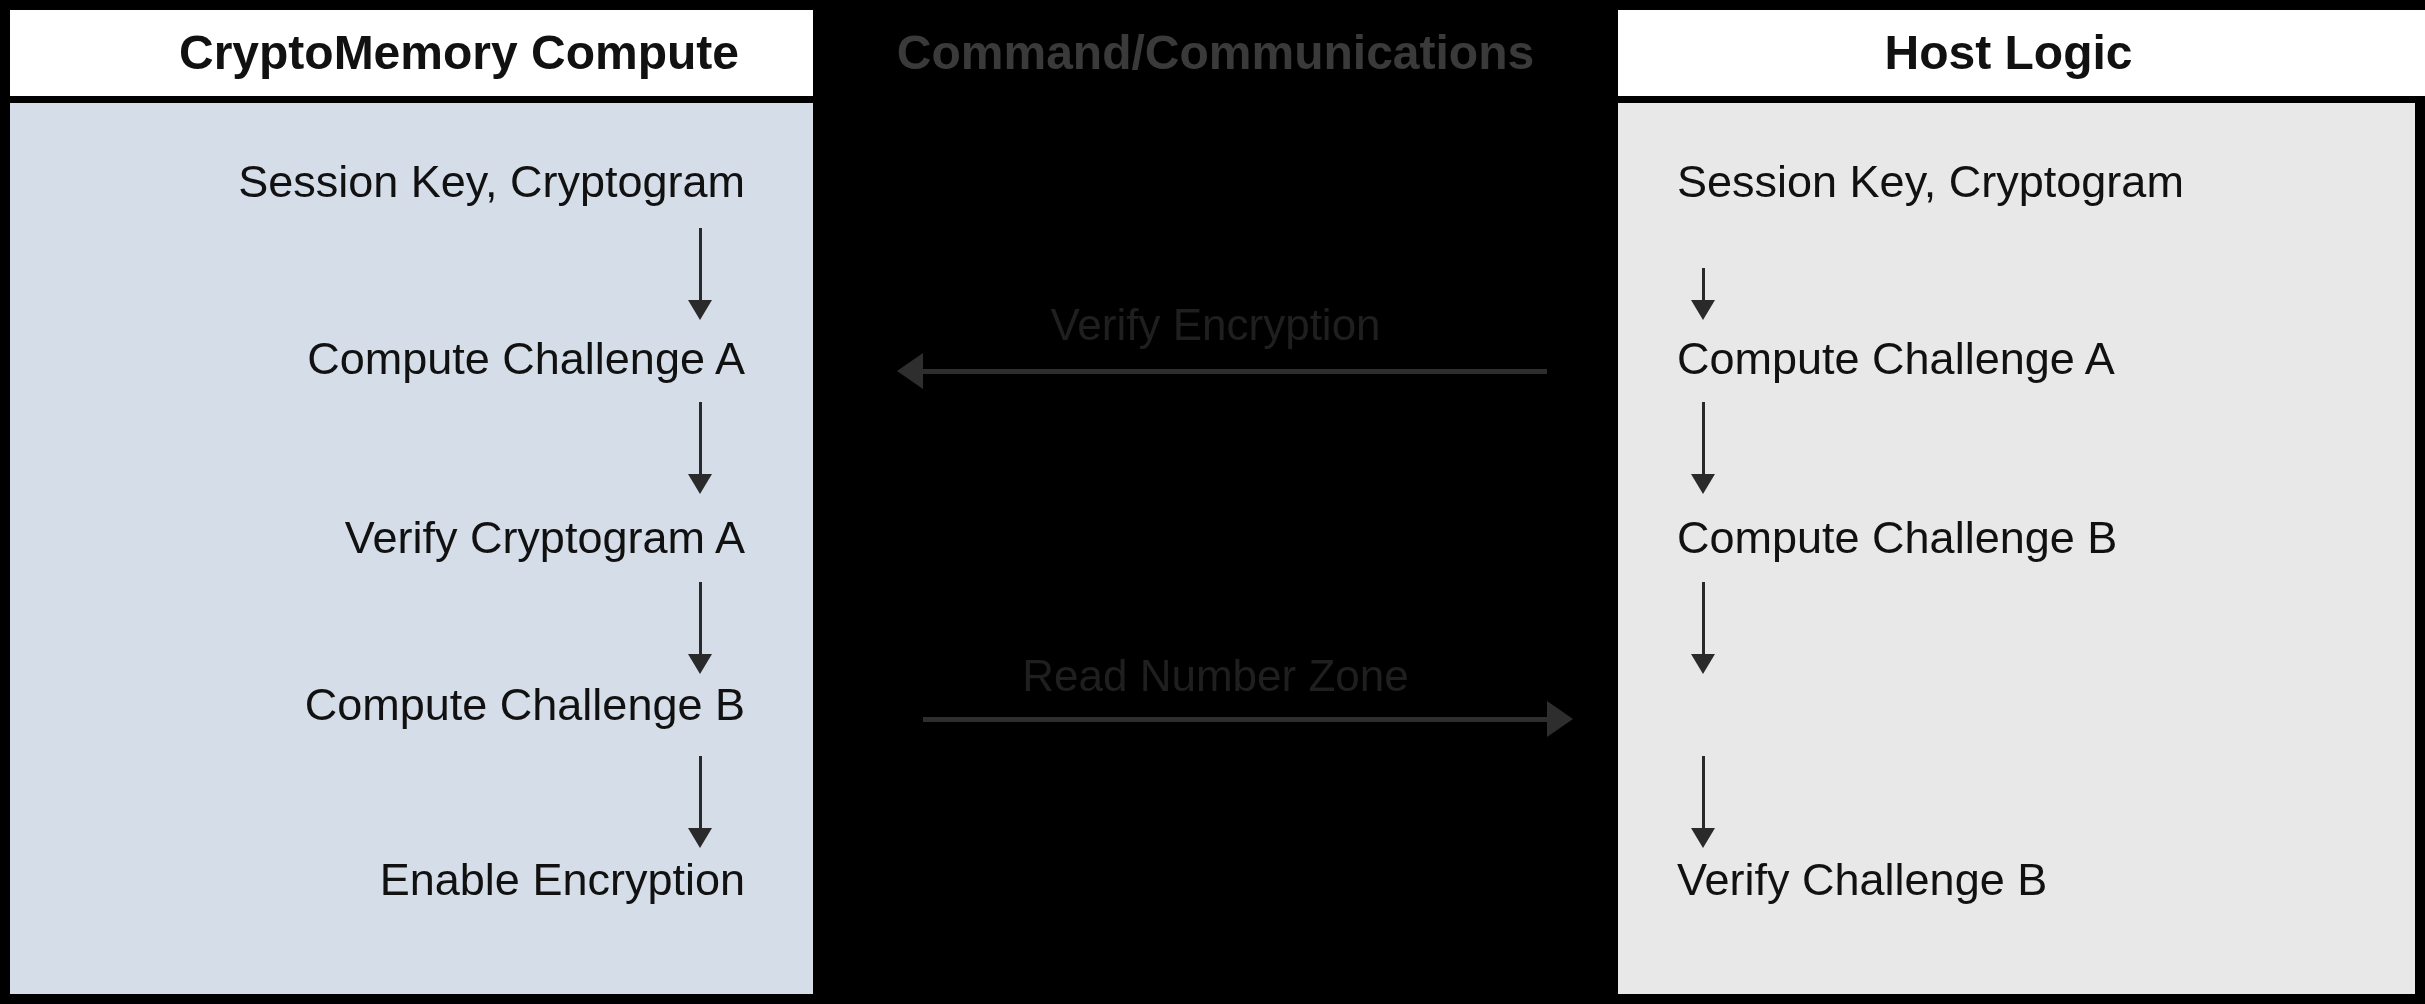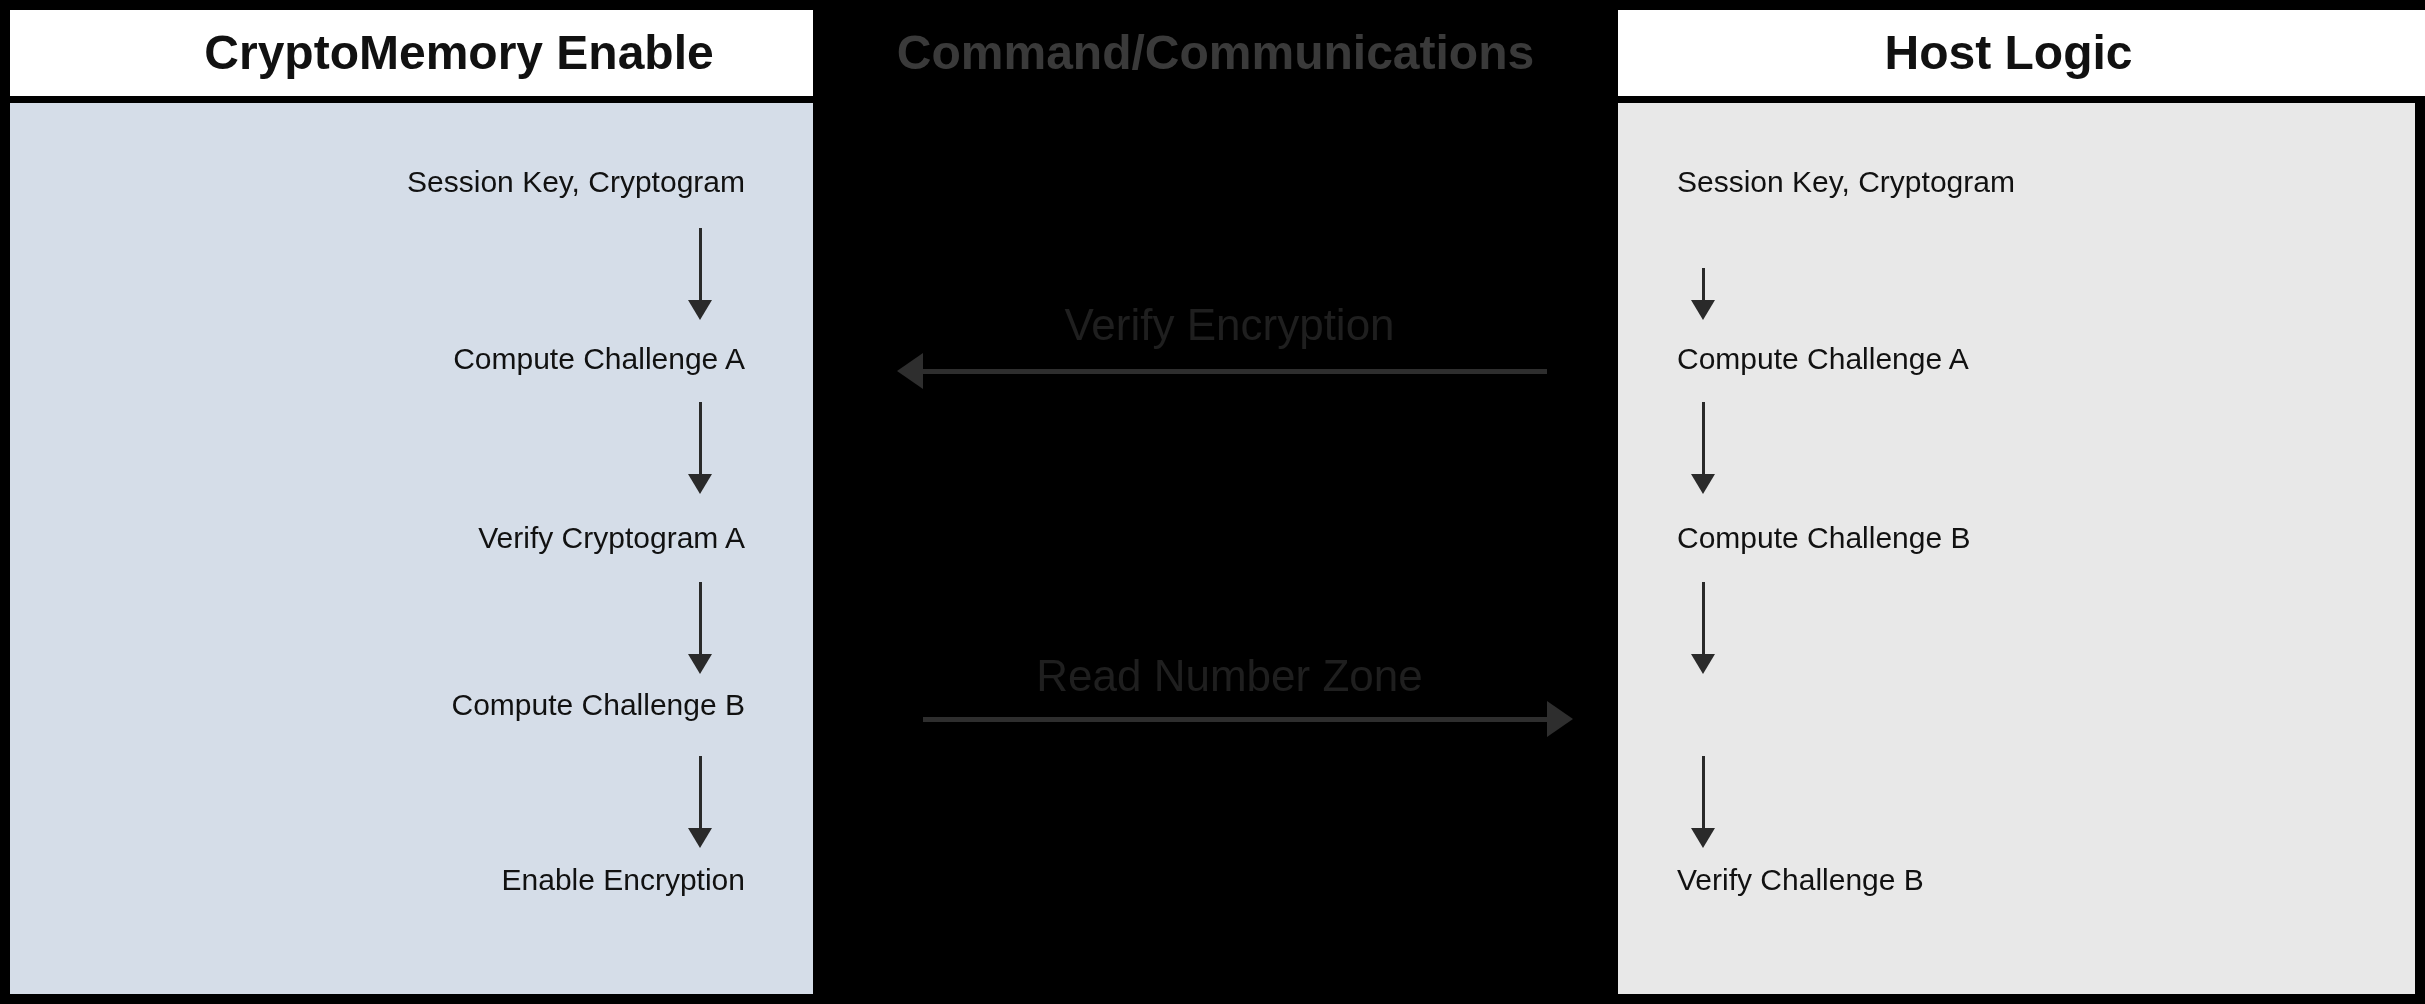--- a/index.html
+++ b/index.html
@@ -13,35 +13,35 @@
     text-align:center;font-weight:bold;font-size:48px;
     color:var(--header_text,#111);
   }
   .left-h{left:10px;width:803px;background:var(--header_bg,#fff);padding-left:0;text-indent:95px;}
   .mid-h{left:813px;width:805px;background:transparent;color:var(--middle_title_text,#3a3a3a);}
   .right-h{left:1618px;width:865px;background:var(--header_bg,#fff);text-indent:-84px;}
   .panel{position:absolute;top:103px;height:891px;}
   .left-p{left:10px;width:803px;background:var(--left_panel_bg,#d5dde8);}
   .right-p{left:1618px;width:797px;background:var(--right_panel_bg,#e8e8e8);}
   .step{
-    position:absolute;height:60px;line-height:60px;font-size:30px;
+    position:absolute;height:60px;line-height:60px;font-size:45px;
     color:var(--step_text,#111);white-space:nowrap;
   }
   .left-p .step{right:68px;text-align:right;}
   .right-p .step{left:59px;text-align:left;}
   .varrow{
     position:absolute;width:24px;display:flex;flex-direction:column;align-items:center;
   }
   .varrow .stem{flex:1 1 auto;width:3px;background:var(--flow_arrow,#2a2a2a);}
   .varrow .vhead{
     width:0;height:0;flex:0 0 auto;
     border-left:12px solid transparent;border-right:12px solid transparent;
     border-top:20px solid var(--flow_arrow,#2a2a2a);
   }
-  .midcol{position:absolute;left:813px;top:0;width:805px;height:1004px;padding-left:28px;}
+  .midcol{position:absolute;left:813px;top:0;width:805px;height:1004px;}
   .mlabel{
     position:absolute;left:0;width:100%;text-align:center;
     font-size:44px;height:56px;line-height:56px;
     color:var(--middle_label_text,#1f1f1f);white-space:nowrap;
   }
   .harrow{position:absolute;height:36px;display:flex;align-items:center;}
   .harrow .hline{flex:1 1 auto;height:5px;background:var(--middle_arrow,#2e2e2e);}
   .harrow .head-l{
     width:0;height:0;flex:0 0 auto;
     border-top:18px solid transparent;border-bottom:18px solid transparent;
@@ -52,21 +52,21 @@
     border-top:18px solid transparent;border-bottom:18px solid transparent;
     border-left:26px solid var(--middle_arrow,#2e2e2e);
   }
 </style>
 </head>
 <body>
 
 <div class="canvas">
 
   <div class="header left-h">
-    <span>CryptoMemory Enable</span>
+    <span>CryptoMemory Compute</span>
   </div>
   <div class="header mid-h">
     <span>Command/Communications</span>
   </div>
   <div class="header right-h">
     <span>Host Logic</span>
   </div>
 
   <div class="panel left-p">
     <div class="step" style="top:49px">Session Key, Cryptogram</div>

